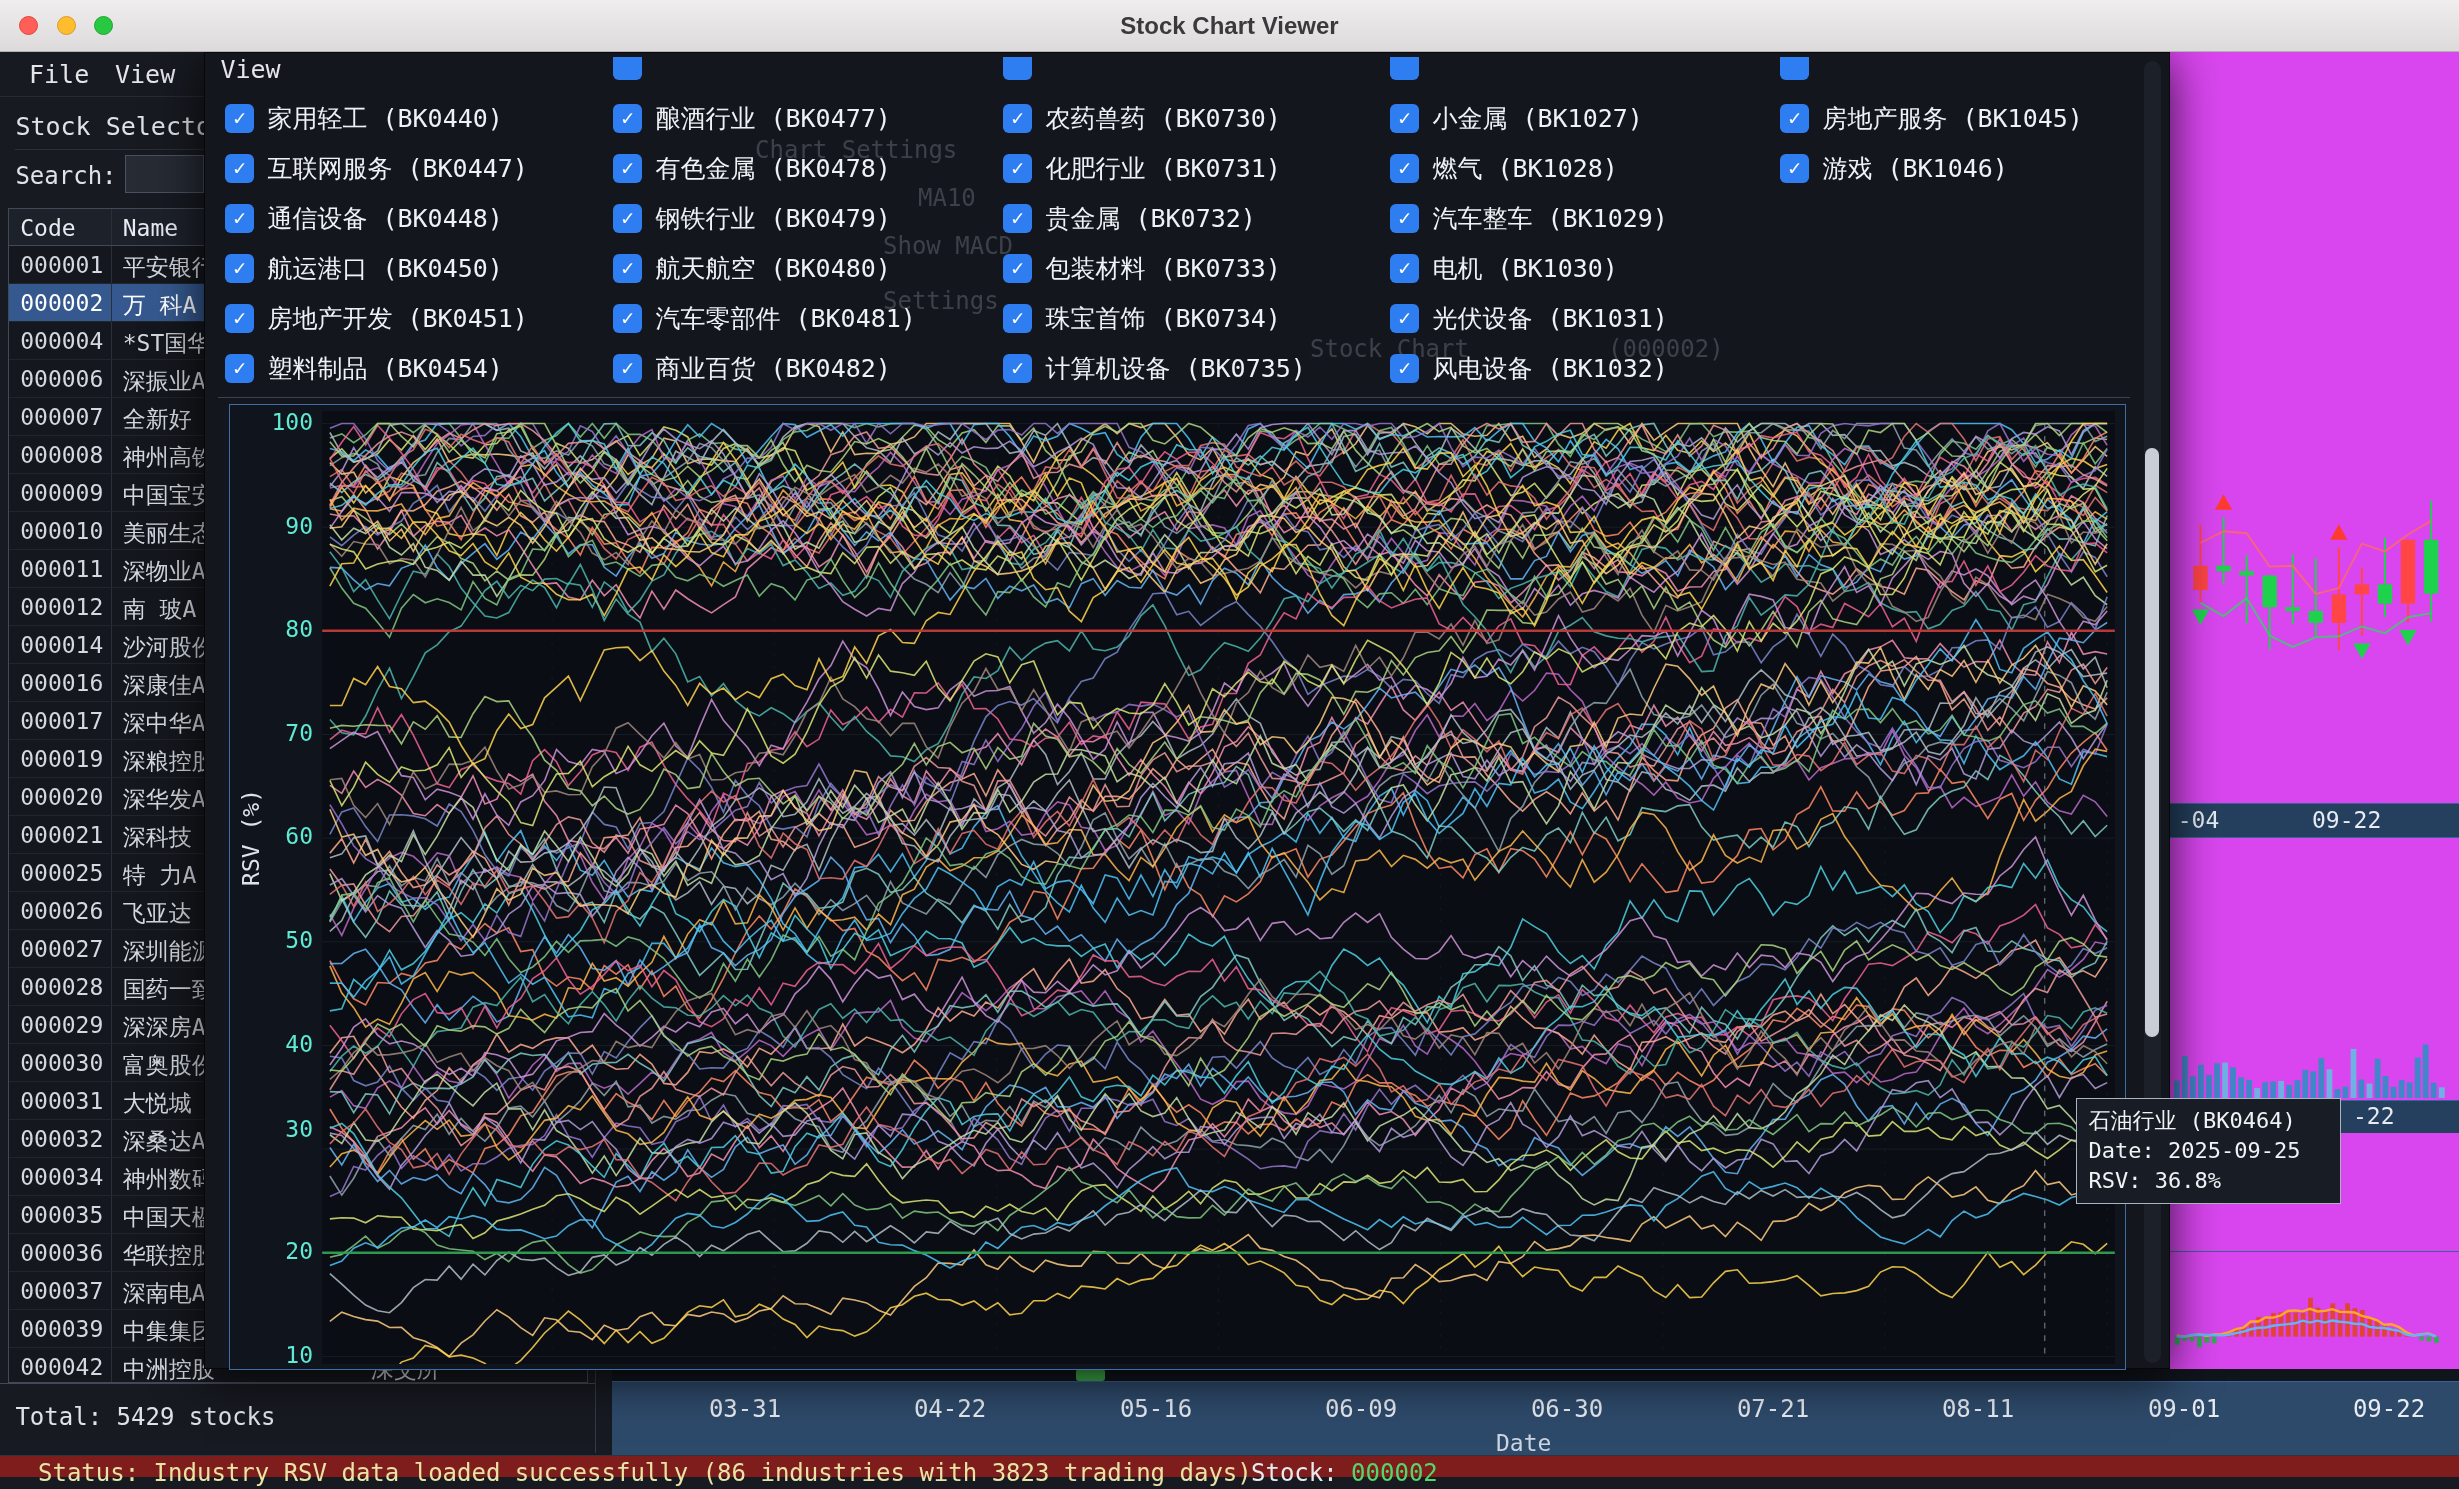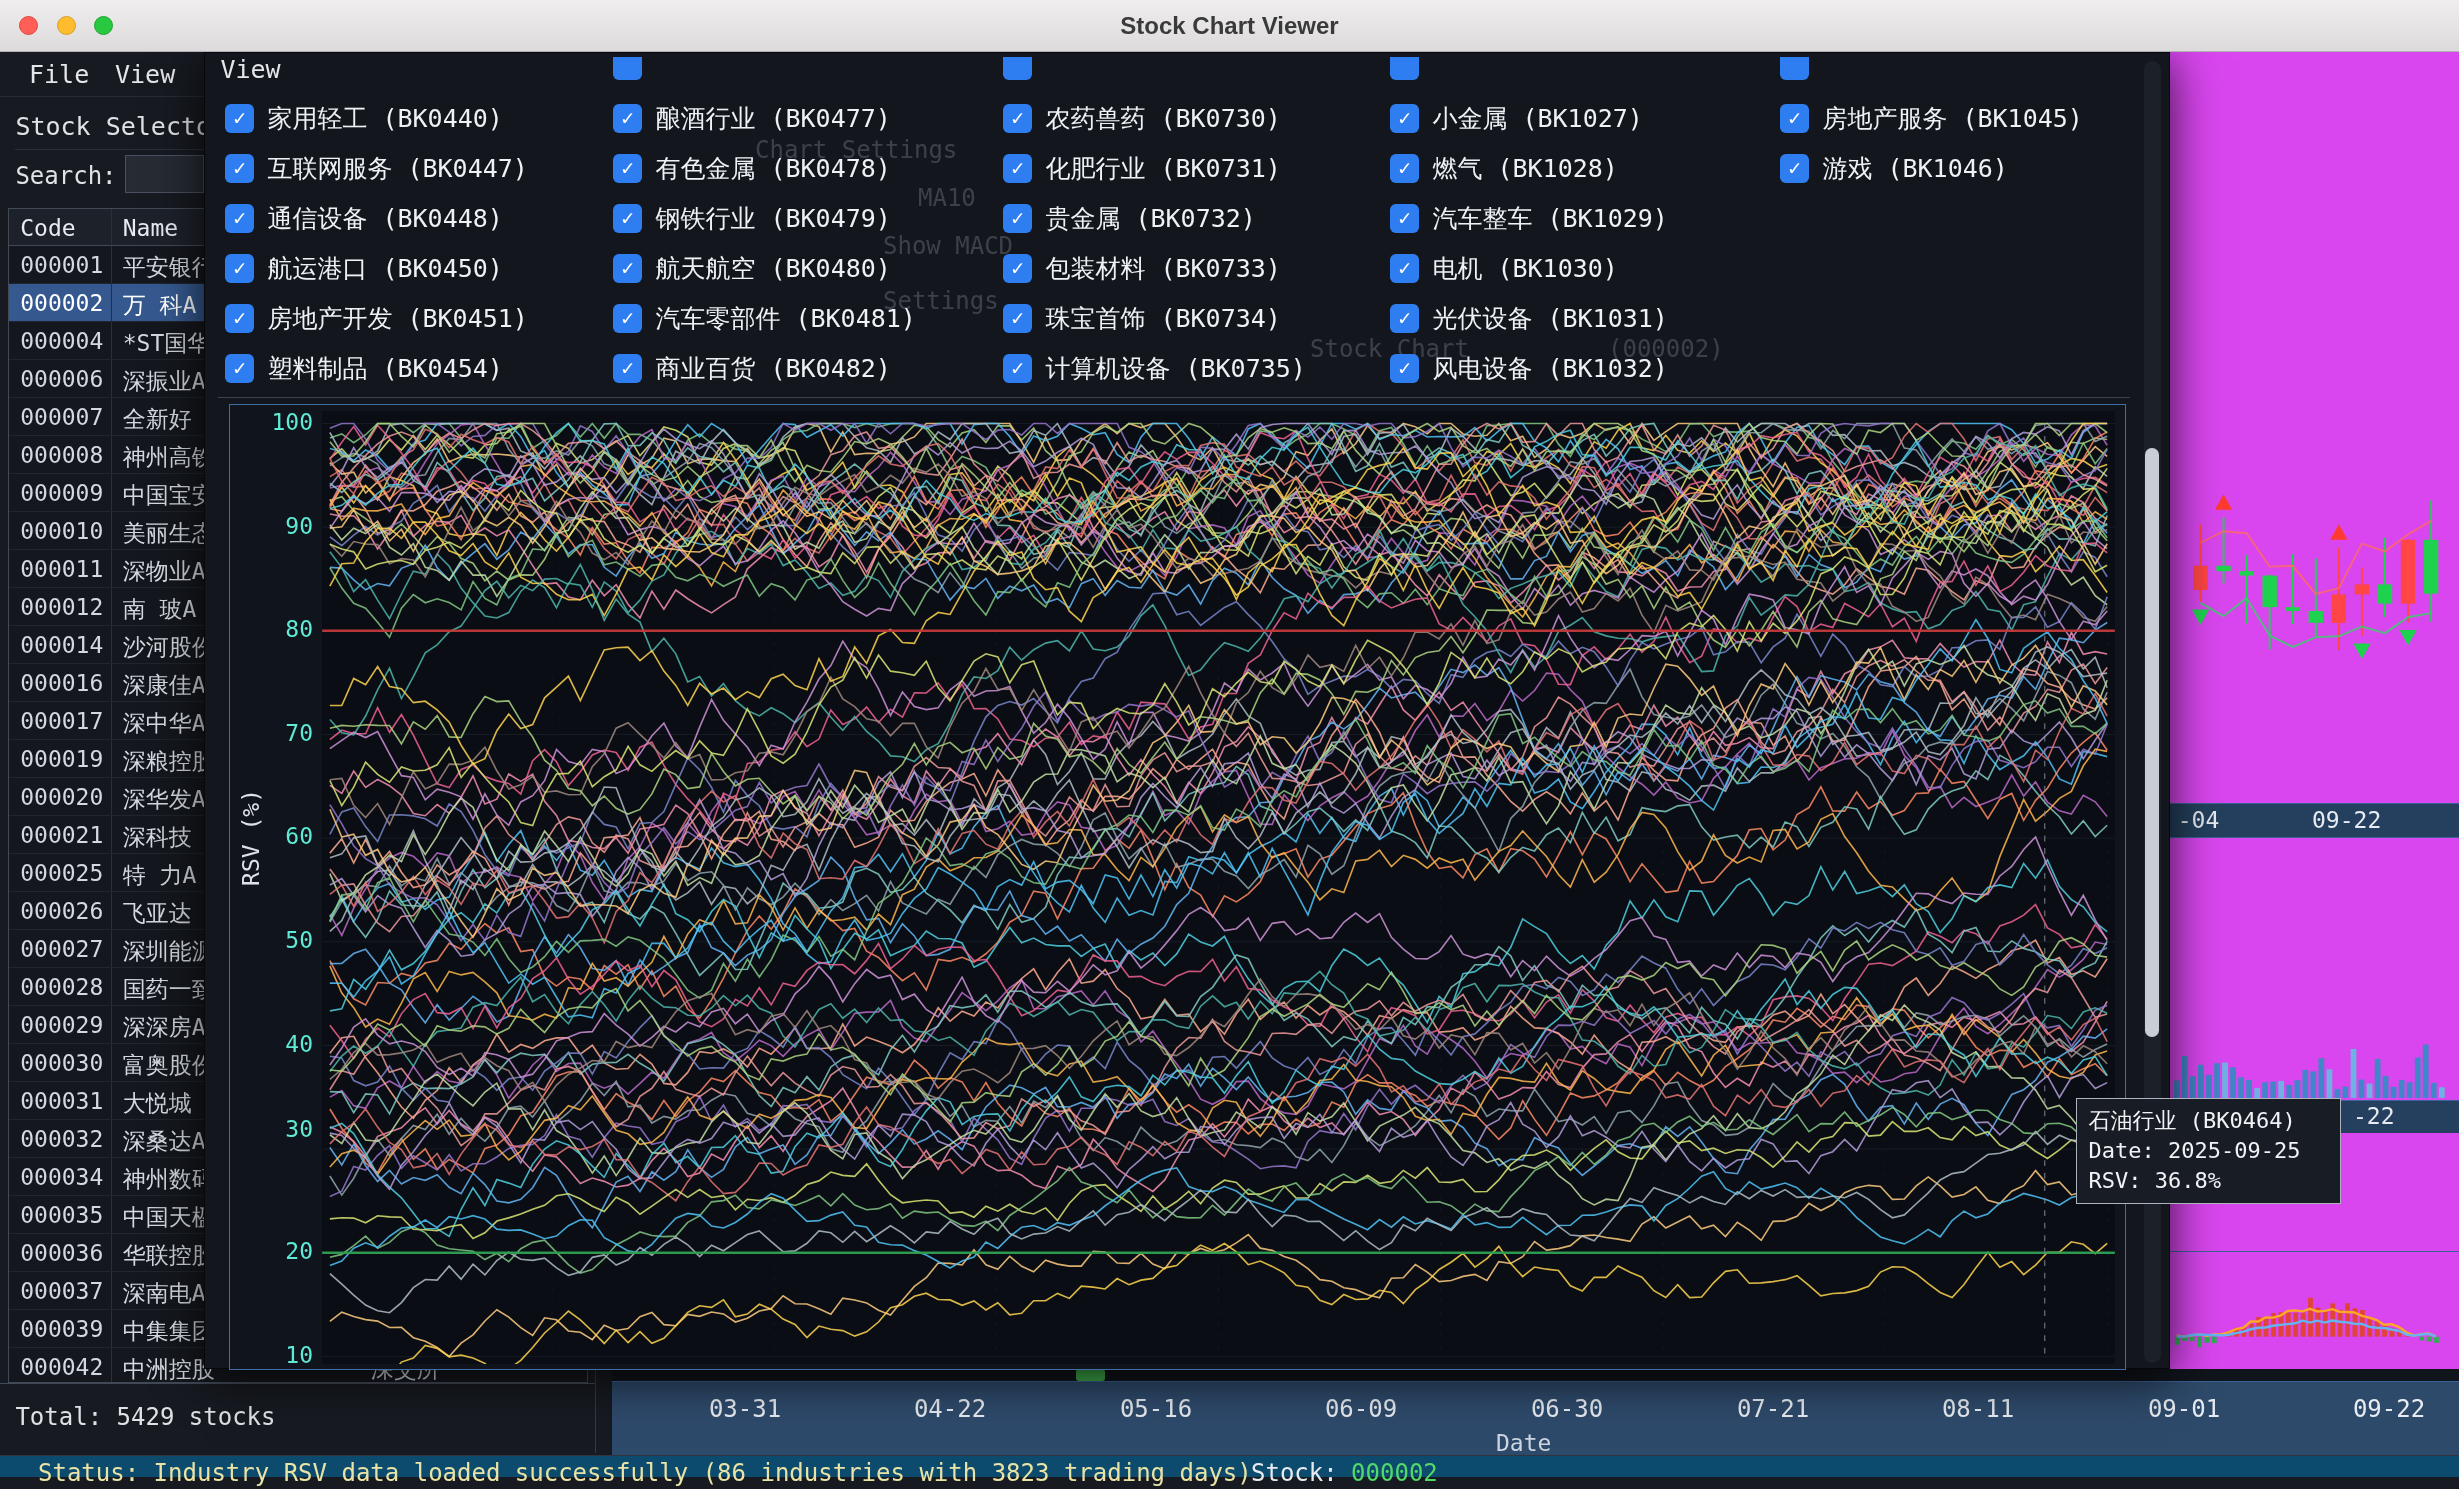--- a/index.html
+++ b/index.html
@@ -67,21 +67,21 @@
   .rsv-ylabel{position:absolute;left:7.7px;top:384px;writing-mode:vertical-rl;transform:rotate(180deg);font-size:23px;color:#dfe3e8;}
   .ytick{position:absolute;left:27px;width:56px;text-align:right;font-size:23px;color:#5eead4;}
   .rsv-plot{position:absolute;left:92px;top:5.8px;width:1793px;height:953px;}
   .ov-scrolltrack{position:absolute;right:7.7px;top:7.7px;width:17.3px;height:1302px;background:#1b2029;border-radius:8.6px;}
   .ov-scrollthumb{position:absolute;left:1px;top:387px;width:14.4px;height:589px;background:#c9cdd4;border-radius:6.7px;}
 
   
   .tooltip{position:absolute;left:2076px;top:1098px;width:265px;height:106px;background:#181c24;border:1.9px solid #aeb4bd;z-index:9;padding:6.7px 11.5px;font-size:22px;line-height:30px;color:#f0f2f5;white-space:nowrap;}
 
   
-  .statusbar{position:absolute;left:0;top:1455px;width:2459px;height:22px;background:#0c4a6e;border-top:1px solid #30343e;z-index:10;font-size:24px;}
+  .statusbar{position:absolute;left:0;top:1455px;width:2459px;height:22px;background:#7f1d1d;border-top:1px solid #30343e;z-index:10;font-size:24px;}
   .status-text{position:absolute;left:38px;top:2.9px;color:#e9e4a6;white-space:nowrap;}
   .stock-ind{position:absolute;left:1251px;top:2.9px;color:#e8eaee;white-space:nowrap;}
   .stock-val{color:#53d769;margin-left:13.4px;}
 </style>
 </head>
 <body>
 
 <div class="screen">
 
   <div class="titlebar">

